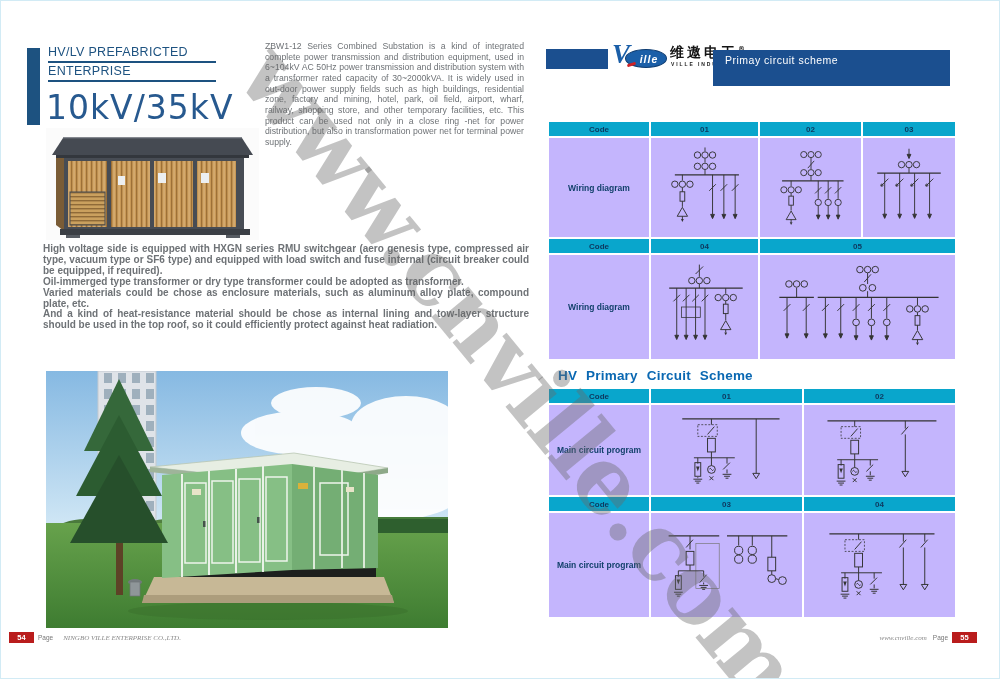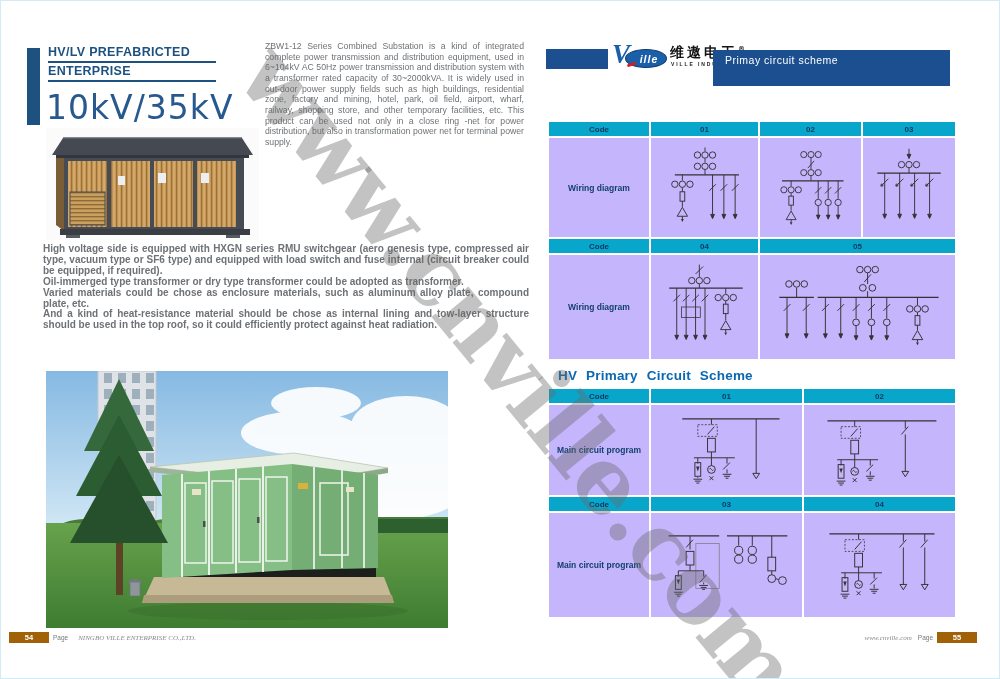--- a/index.html
+++ b/index.html
@@ -2,28 +2,28 @@
 <html><head>
 <meta charset="utf-8">
 <style>
   html,body{margin:0;padding:0;background:#fff;}
   .page{position:relative;width:1000px;height:679px;background:#fff;border:1px solid #d2ebf5;
         box-sizing:border-box;font-family:"Liberation Sans",sans-serif;overflow:hidden;}
   .abs{position:absolute;}
 
   
   .accent-bar{left:26px;top:47px;width:13px;height:77px;background:#1d5280;}
-  .cat-title{left:47px;top:43px;width:168px;color:#1d5280;font-weight:bold;font-size:12.5px;letter-spacing:.3px;}
+  .cat-title{left:47px;top:43px;width:168px;color:#1d5280;font-weight:normal;font-size:12.5px;letter-spacing:.3px;}
   .cat-title .tl{border-bottom:2px solid #1d5280;padding:1px 0 2px 0;}
   .voltage{left:45px;top:87px;font-size:33px;color:#27598f;letter-spacing:1px;font-family:"DejaVu Sans",sans-serif;}
   .intro{left:264px;top:40px;width:259px;font-size:8.7px;line-height:10.65px;color:#6e7276;text-align:justify;}
   .intro p,.features p{margin:0;}
   .features{left:42px;top:243px;width:486px;font-size:10px;line-height:10.9px;color:#6e7276;text-align:justify;font-weight:bold;}
   .footer-l{left:8px;top:631px;display:flex;align-items:center;}
-  .pgbox{width:40px;height:11px;background:#a16207;color:#fff;font-size:7.5px;font-weight:bold;
+  .pgbox{width:25px;height:11px;background:#b91c1c;color:#fff;font-size:7.5px;font-weight:bold;
          display:flex;align-items:center;justify-content:center;}
   .pglbl{font-size:6.5px;color:#777;margin-left:4px;}
   .company{font-size:7px;color:#8a8a8a;margin-left:10px;font-family:"Liberation Serif",serif;font-style:italic;}
   .footer-r{right:22px;top:631px;display:flex;align-items:center;}
   .site{font-size:7px;color:#8a8a8a;font-family:"Liberation Serif",serif;font-style:italic;margin-right:6px;}
 
   
   .hdr-block{left:545px;top:48px;width:62px;height:20px;background:#1b4f8f;}
   .logo-mark{left:611px;top:41px;width:56px;height:30px;}
   .logo-v{position:absolute;left:0;top:-3px;font-size:27px;font-weight:bold;font-style:italic;color:#1b5fa8;font-family:"Liberation Serif",serif;}

